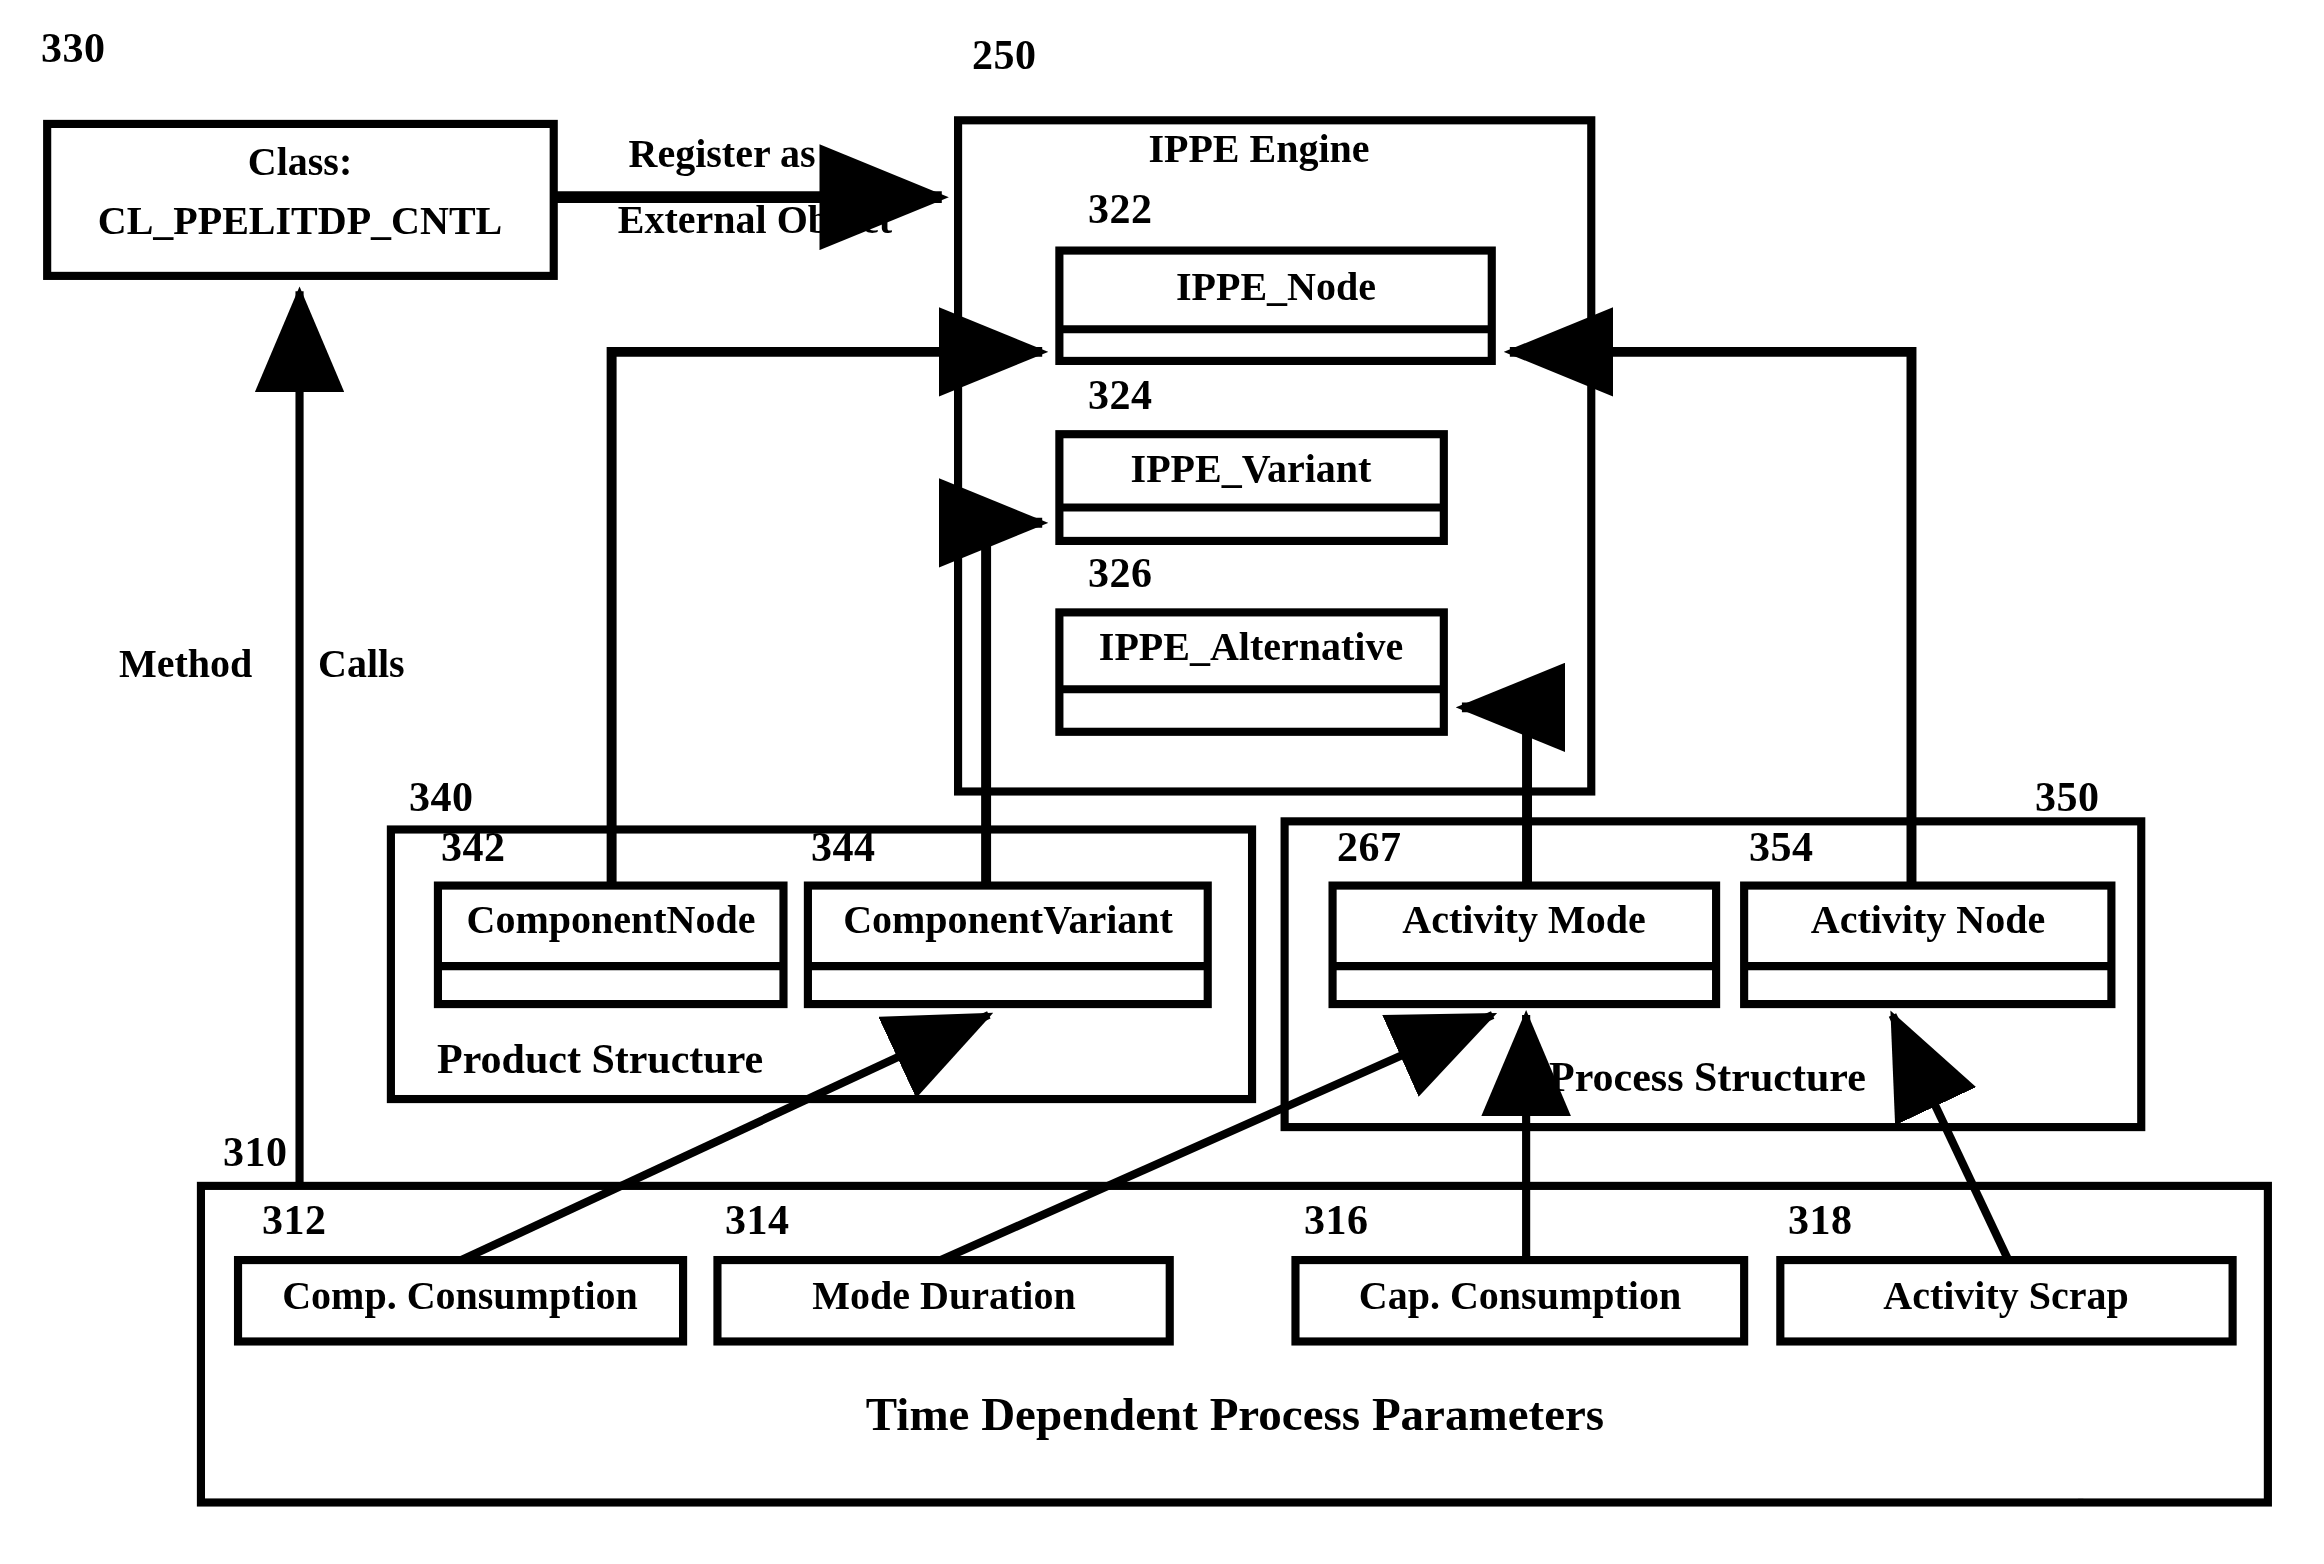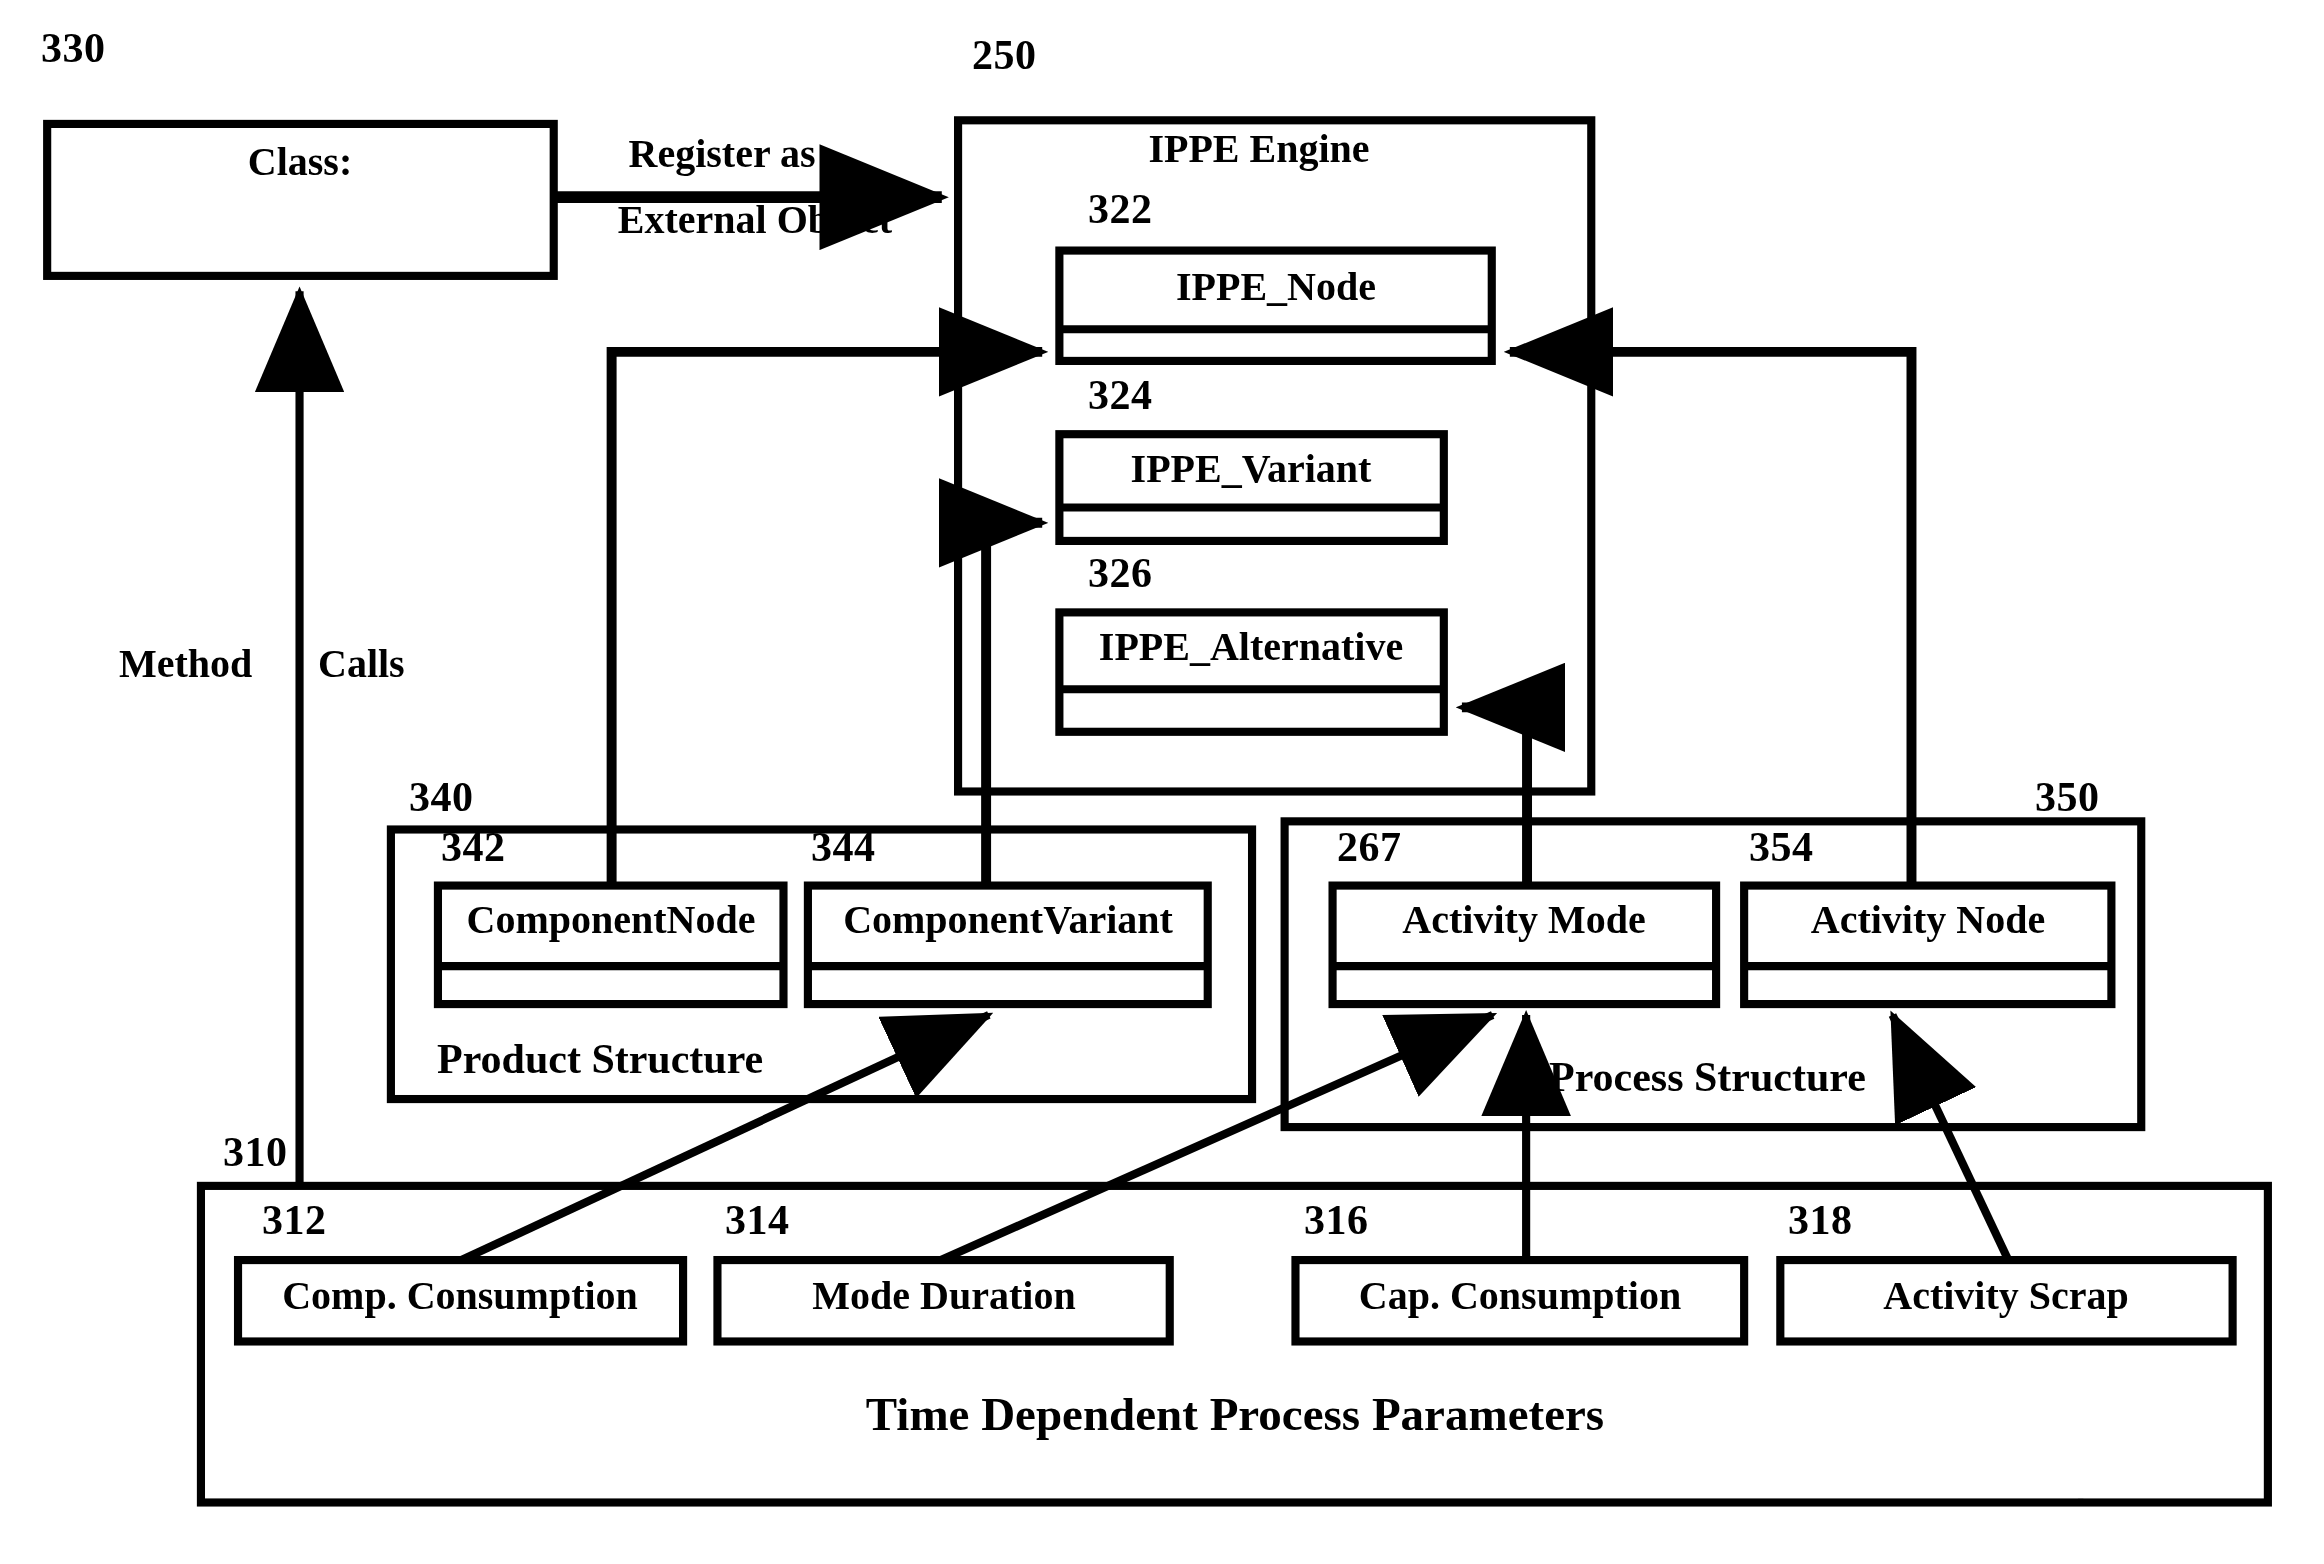--- a/index.html
+++ b/index.html
@@ -145,20 +145,21 @@
   <div class="lbl ref" style="left:2035px; top:776px;">350</div>
   <div class="lbl ref" style="left:1337px; top:826px;">267</div>
   <div class="lbl ref" style="left:1749px; top:826px;">354</div>
   <div class="lbl ref" style="left:223px; top:1131px;">310</div>
   <div class="lbl ref" style="left:262px; top:1199px;">312</div>
   <div class="lbl ref" style="left:725px; top:1199px;">314</div>
   <div class="lbl ref" style="left:1304px; top:1199px;">316</div>
   <div class="lbl ref" style="left:1788px; top:1199px;">318</div>
 
   <div class="lbl boxtitle centered" style="left:300px; top:142px;">Class:</div>
+  <div class="lbl boxtitle centered" style="left:300px; top:201px;">CL_PPELITDP_CNTL</div>
 
   <div class="lbl arrowlabel centered" style="left:722px; top:134px;">Register as</div>
   <div class="lbl arrowlabel centered" style="left:755px; top:200px;">External Object</div>
 
   <div class="lbl arrowlabel" style="left:119px; top:644px;">Method</div>
   <div class="lbl arrowlabel" style="left:318px; top:644px;">Calls</div>
 
   <div class="lbl enginetitle centered" style="left:1259px; top:129px;">IPPE Engine</div>
   <div class="lbl boxtitle centered" style="left:1276px; top:267px;">IPPE_Node</div>
   <div class="lbl boxtitle centered" style="left:1251px; top:449px;">IPPE_Variant</div>

